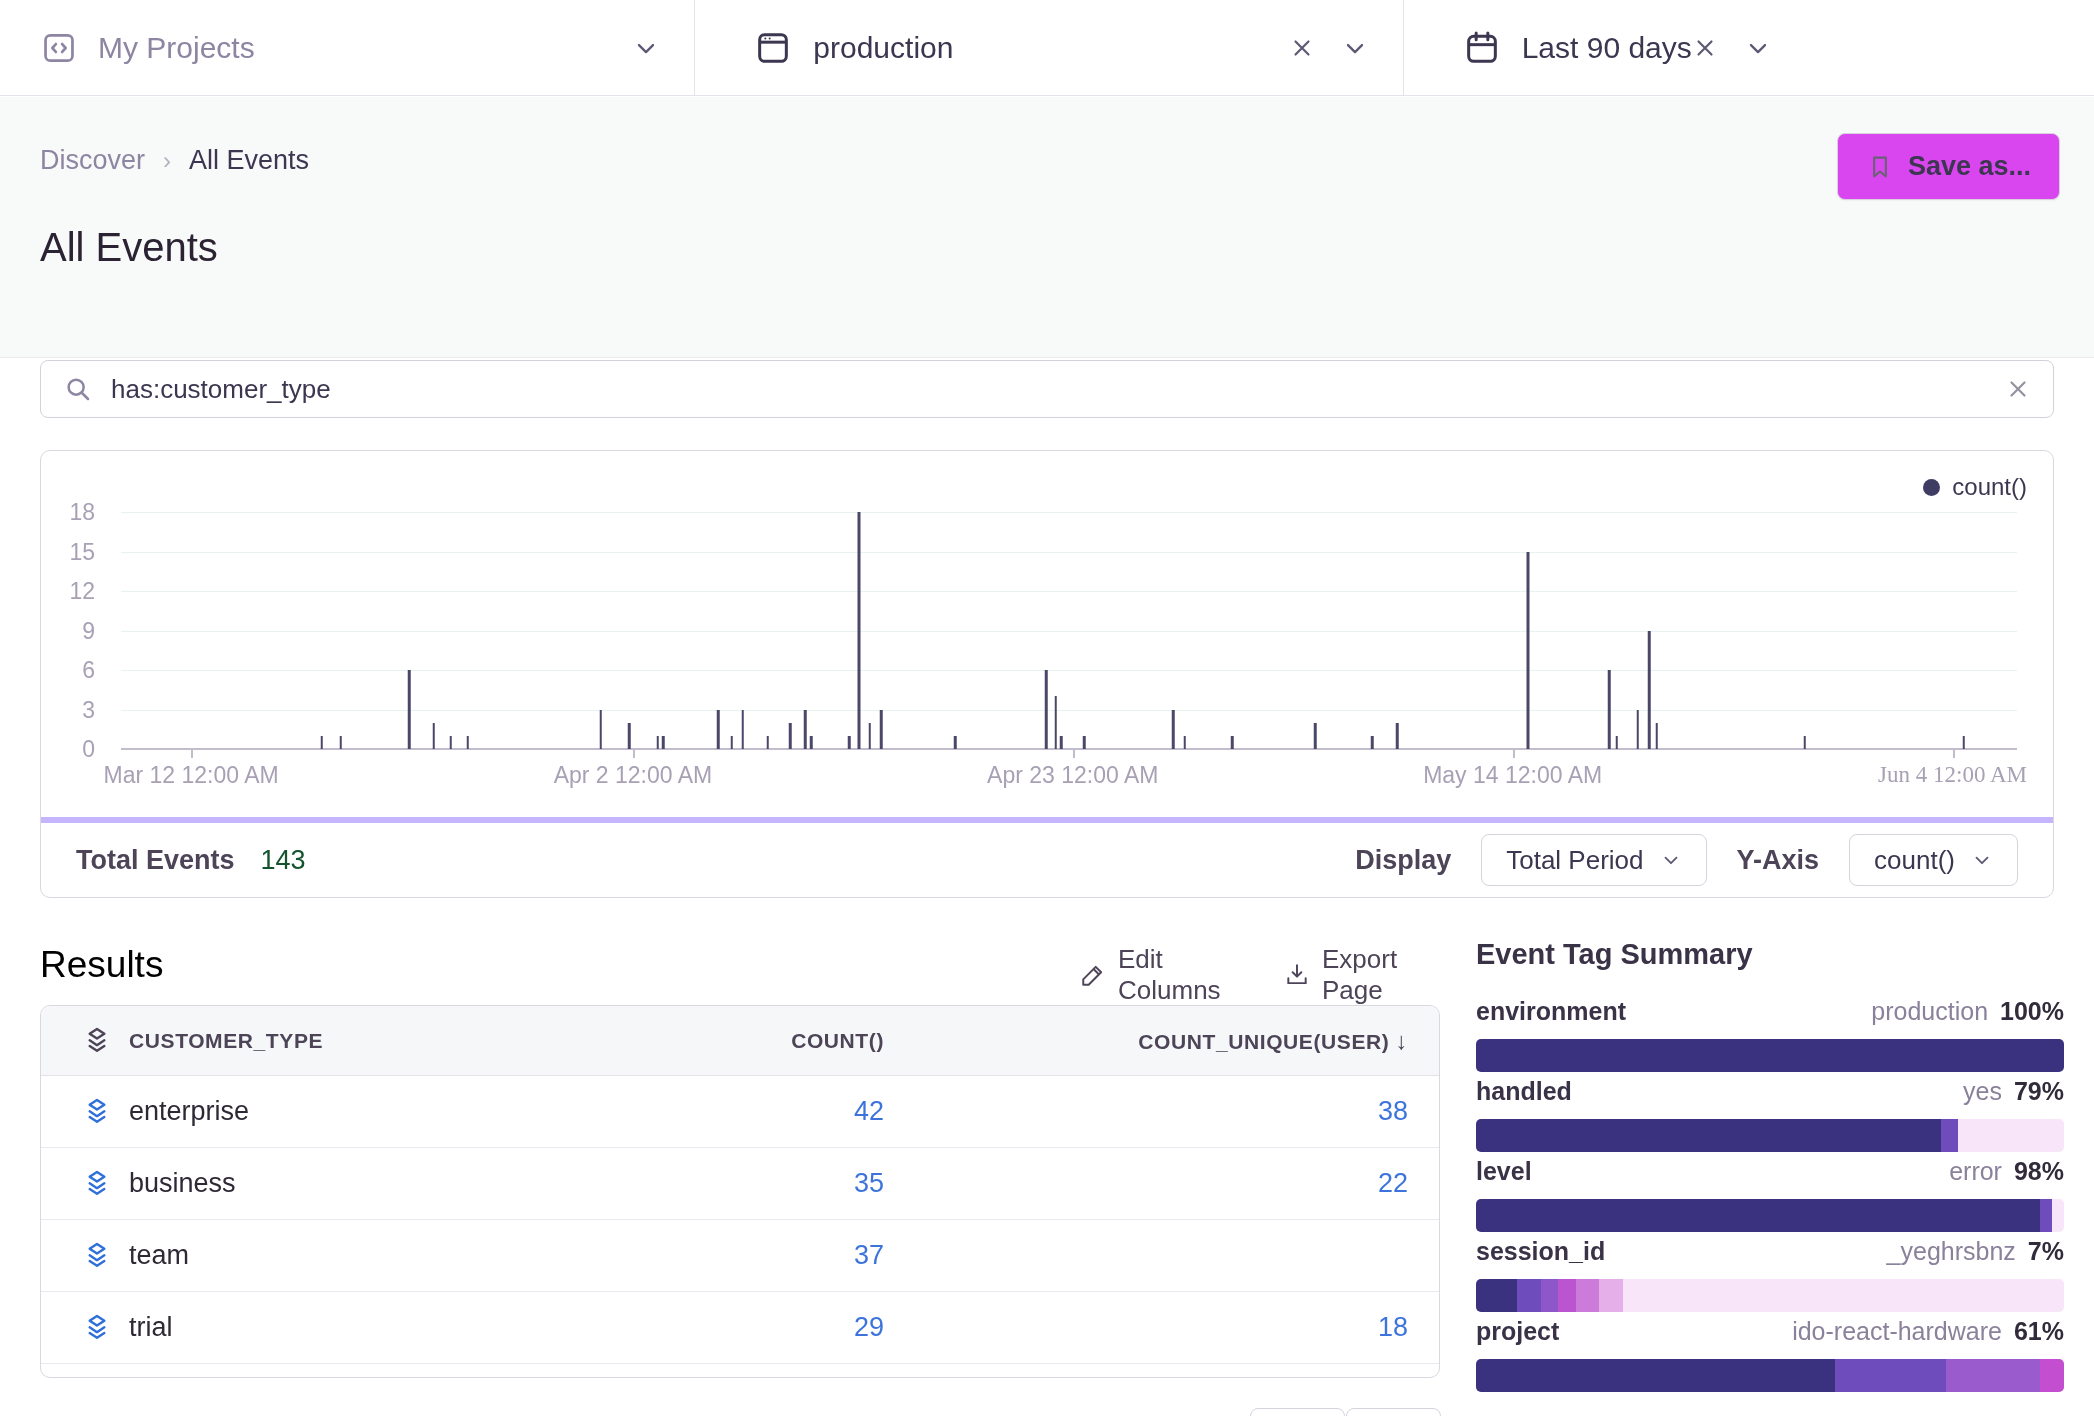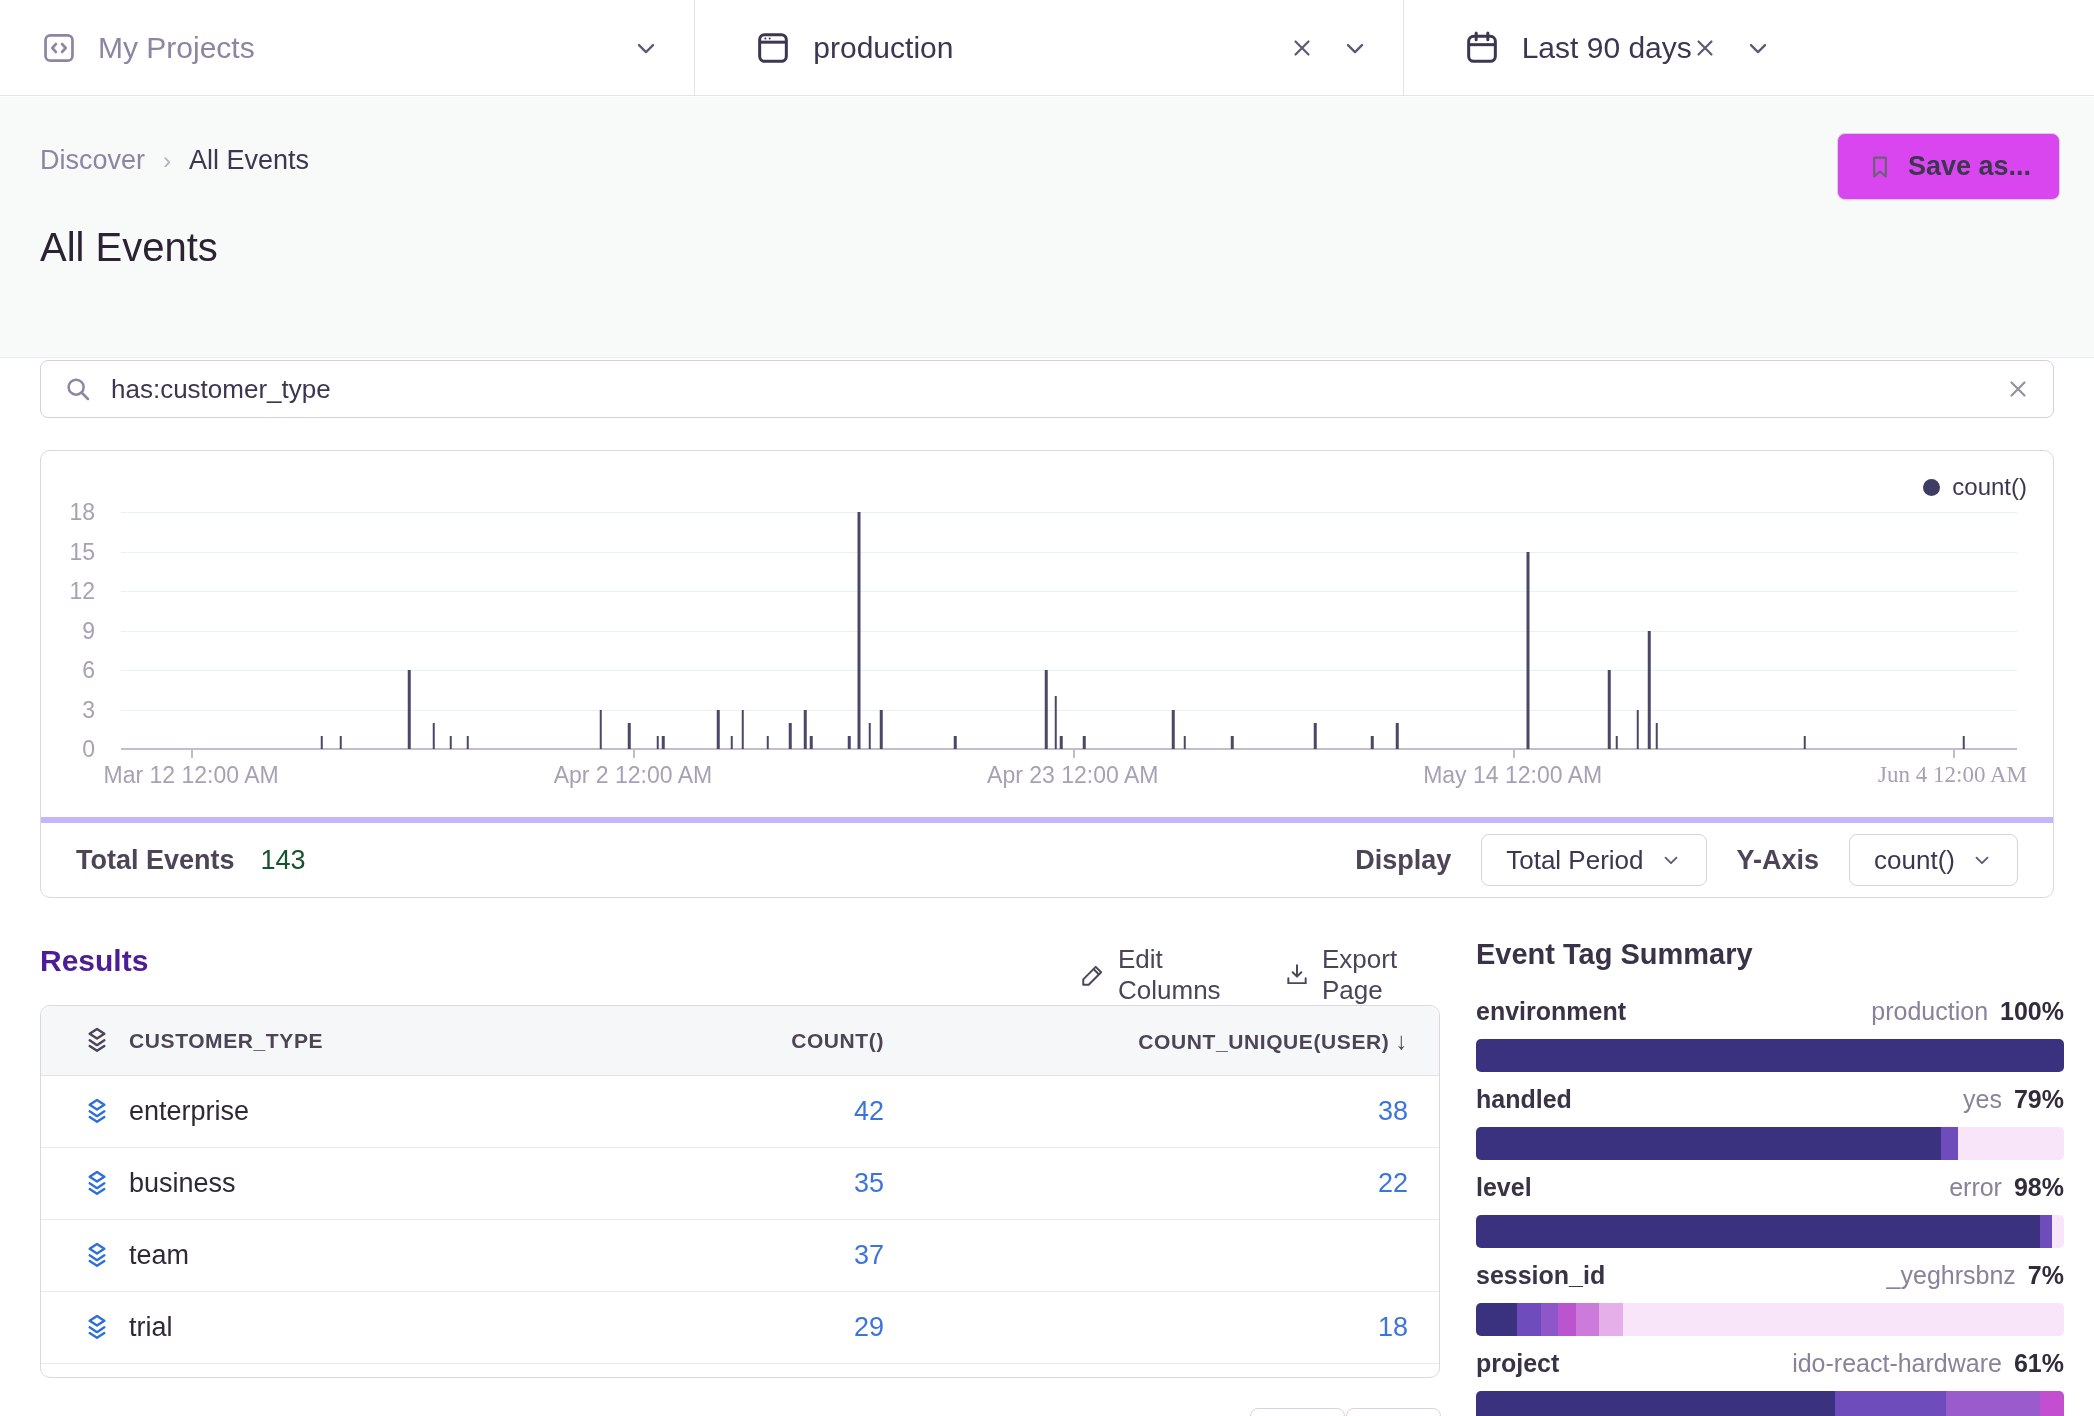--- a/index.html
+++ b/index.html
@@ -62,21 +62,21 @@
                   border-top:6px solid #c4b5fd; display:flex; align-items:center; padding:0 35px; }
   .cf-total-label { font-size:27px; font-weight:700; color:#4D4458; }
   .cf-total-value { font-size:27px; color:#14532d; margin-left:26px; }
   .cf-right { margin-left:auto; display:flex; align-items:center; gap:30px; }
   .cf-ddlabel { font-size:27px; font-weight:700; color:#4D4458; }
   .dropdown-btn { height:52px; padding:0 24px; background:#fff; border:1px solid #D8D2DE;
                   border-radius:8px; display:flex; align-items:center; gap:16px;
                   font-size:26px; color:#3C3650; cursor:pointer; }
 
   
-  .results-title { position:absolute; left:40px; top:944px; font-size:30px; font-weight:700; color:#4c1d95; }
+  .results-title { position:absolute; left:40px; top:944px; font-size:37px; font-weight:400; color:#000000; }
   .results-actions { position:absolute; left:1080px; top:944px; width:360px; display:flex;
                      justify-content:flex-end; gap:38px; }
   .action-link { display:flex; align-items:center; gap:12px; font-size:26px; color:#4D4458; cursor:pointer; }
 
   
   .table { position:absolute; left:40px; top:1005px; width:1400px; height:373px;
            border:1px solid #DCD6E1; border-radius:10px; overflow:hidden; background:#fff; }
   .thead { display:grid; grid-template-columns:64px 1fr 220px 524px; align-items:center;
            height:70px; background:#F5F7F8; border-bottom:1px solid #E5E0EA; padding:0 31px 0 24px; }
   .th { font-size:21px; font-weight:700; color:#4D4458; letter-spacing:.6px; }
@@ -86,21 +86,21 @@
           height:72px; border-bottom:1px solid #ECE8F0; padding:0 31px 0 24px; background:#fff; }
   .td-name { font-size:27px; color:#2F2936; }
   .td-num { font-size:27px; color:#3D74DB; text-align:right; cursor:pointer; }
 
   .pager-btn { position:absolute; height:30px; width:95px; background:#fff;
                border:1px solid #D8D2DE; border-radius:8px; top:1408px; }
 
   
   .tag-summary { position:absolute; left:1476px; top:938px; width:588px; }
   .tag-title { font-size:29px; font-weight:700; color:#3A3246; margin-bottom:26px; }
-  .tag-entry { margin-bottom:13px; }
+  .tag-entry { margin-bottom:5px; }
   .tag-head { display:flex; align-items:baseline; height:30px; }
   .tag-name { font-size:25px; font-weight:700; color:#3A3246; }
   .tag-right { margin-left:auto; display:flex; align-items:baseline; gap:12px; }
   .tag-value { font-size:25px; color:#8A819A; }
   .tag-pct { font-size:25px; font-weight:700; color:#322B3C; }
   .tag-bar { margin-top:12px; height:33px; border-radius:5px; overflow:hidden;
              display:flex; background:#F9E5F9; cursor:pointer; }
   .tag-seg { height:100%; }
 </style>
 </head>

